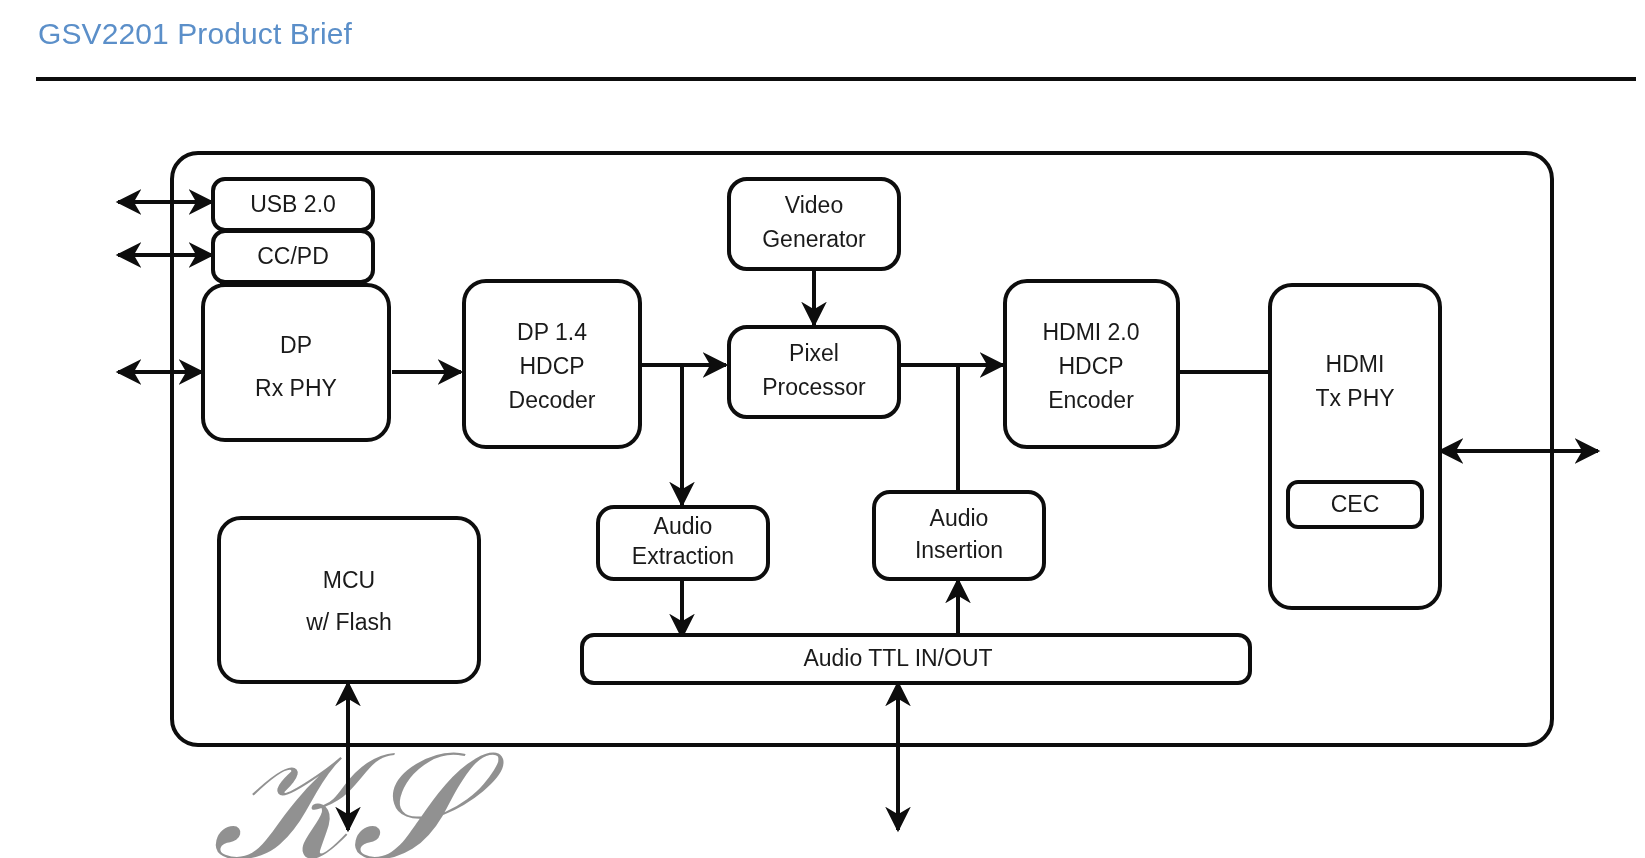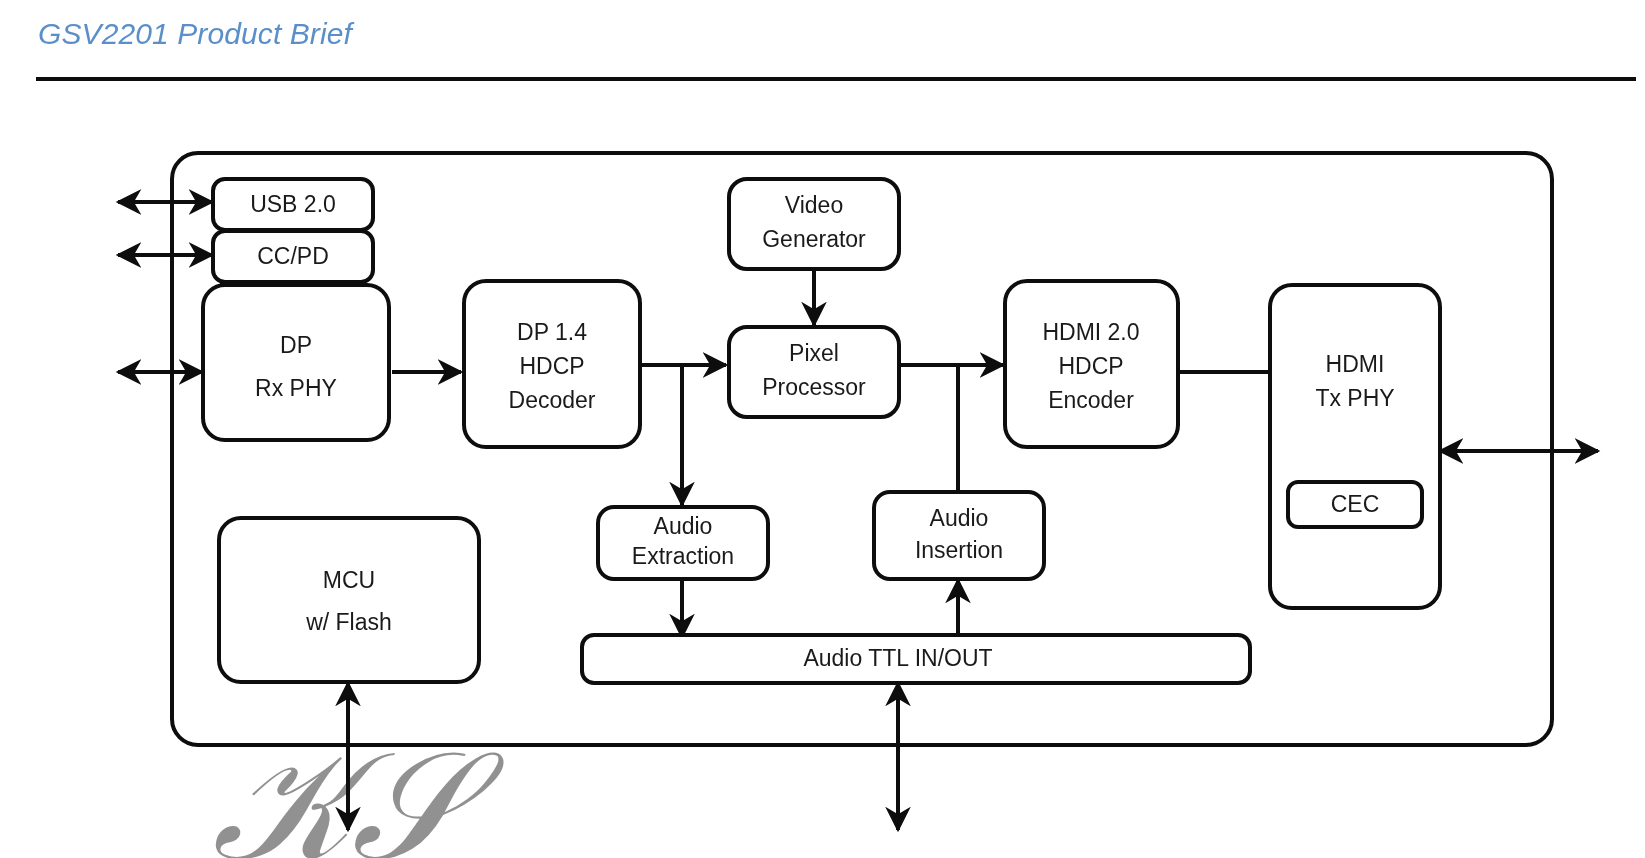--- a/index.html
+++ b/index.html
@@ -19,21 +19,20 @@
     width: 1645px;
     height: 858px;
     background: #ffffff;
   }
   .doc-header {
     position: absolute;
     left: 0;
     top: 0;
     width: 1645px;
     height: 63px;
-    font-style: italic;
   }
   .doc-title {
     position: absolute;
     left: 38px;
     top: 17px;
     font-size: 30px;
     font-family: "Liberation Sans", sans-serif;
     color: #5B8FC9;
     letter-spacing: 0.1px;
     white-space: nowrap;

